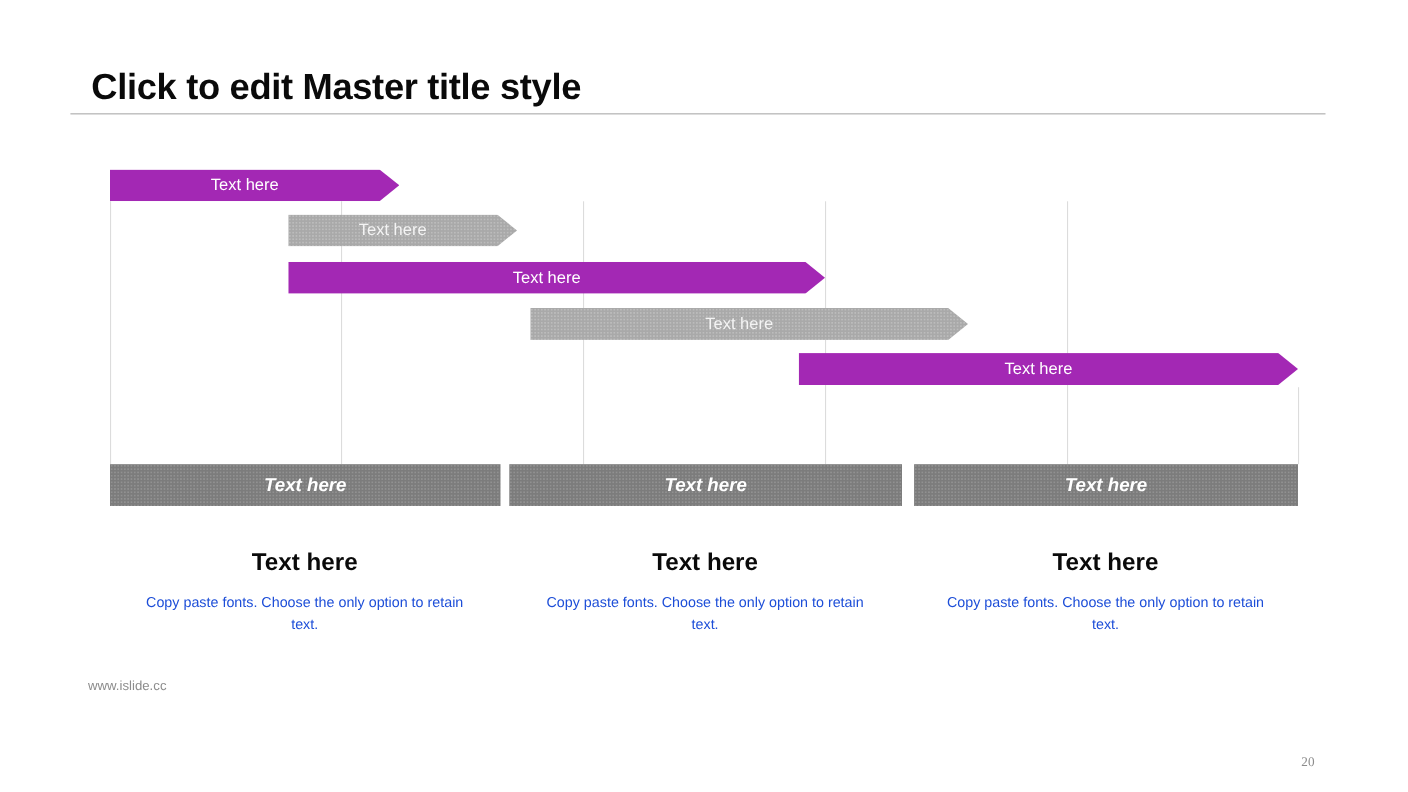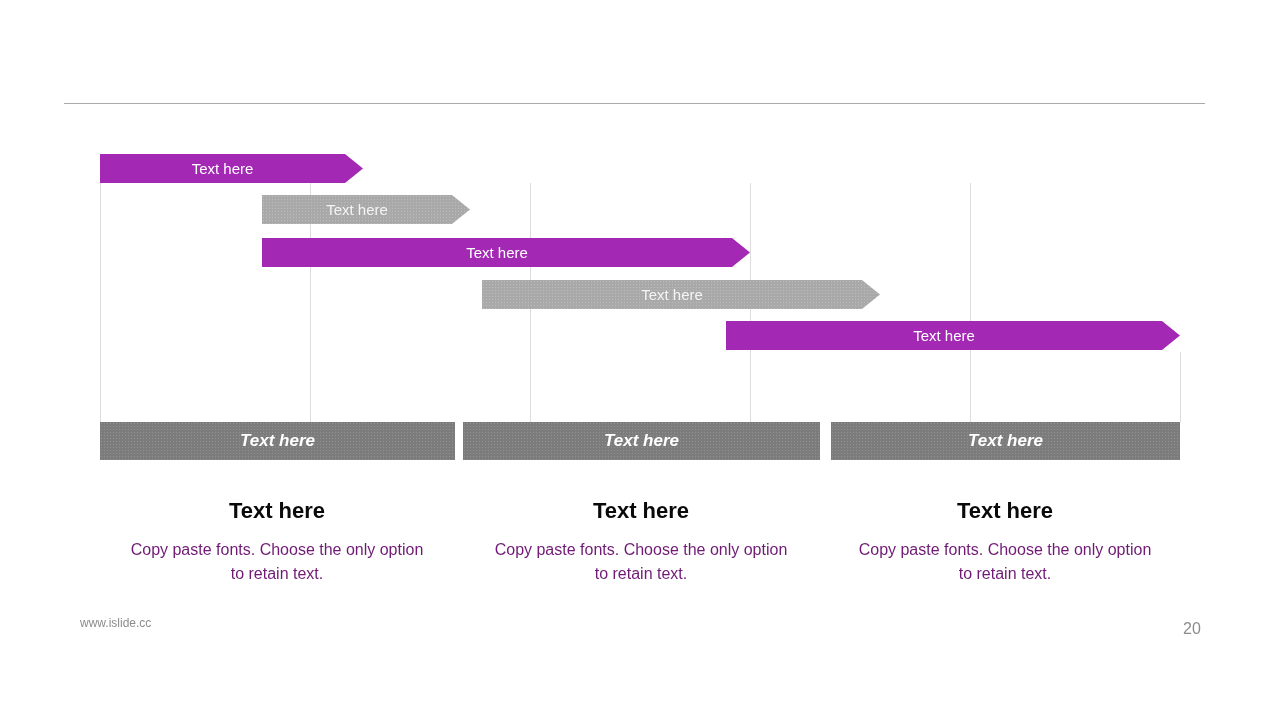--- a/index.html
+++ b/index.html
@@ -67,37 +67,38 @@
   .column{
     position:absolute;top:498px;width:320px;text-align:center;
   }
   .c1{left:117px;}
   .c2{left:481px;}
   .c3{left:845px;}
   .column h3{
     font-size:22px;font-weight:700;color:#0a0a0a;margin-bottom:14px;
   }
   .column p{
-    font-size:16px;line-height:1.5;color:#701a75;
+    font-size:13px;line-height:1.5;color:#1d4ed8;
     width:300px;margin:0 auto;
   }
   .footer-site{
     position:absolute;left:80px;top:616px;
     font-size:12px;color:var(--footer-text);
   }
   .footer-page{
-    position:absolute;left:1183px;top:620px;
-    font-size:16px;color:var(--footer-text);
+    position:absolute;left:1183px;top:685px;
+    font-size:12px;color:var(--footer-text);font-family:Liberation Serif, serif;
   }
 </style>
 </head>
 <body>
 
 <div class="slide">
 
+  <div class="title">Click to edit Master title style</div>
   <div class="title-rule"></div>
 
   <div>
     <div class="gridline gl-a" style="left:100px"></div>
     <div class="gridline gl-a" style="left:310px"></div>
     <div class="gridline gl-a" style="left:530px"></div>
     <div class="gridline gl-a" style="left:750px"></div>
     <div class="gridline gl-a" style="left:970px"></div>
     <div class="gridline gl-b" style="left:1180px"></div>
 

